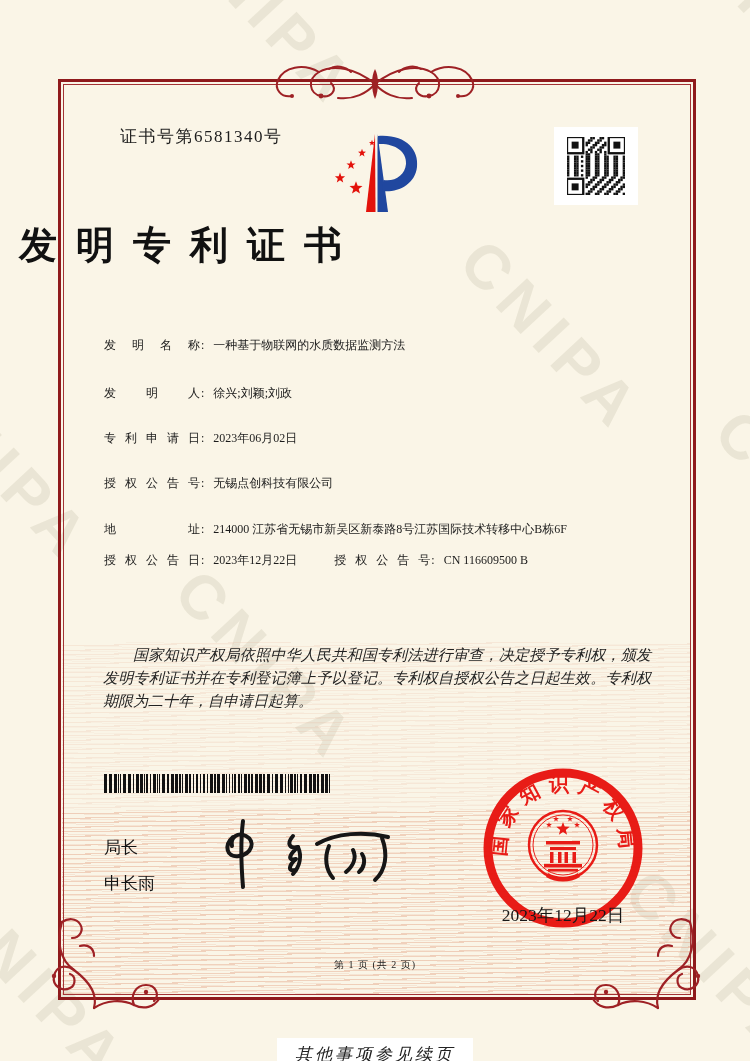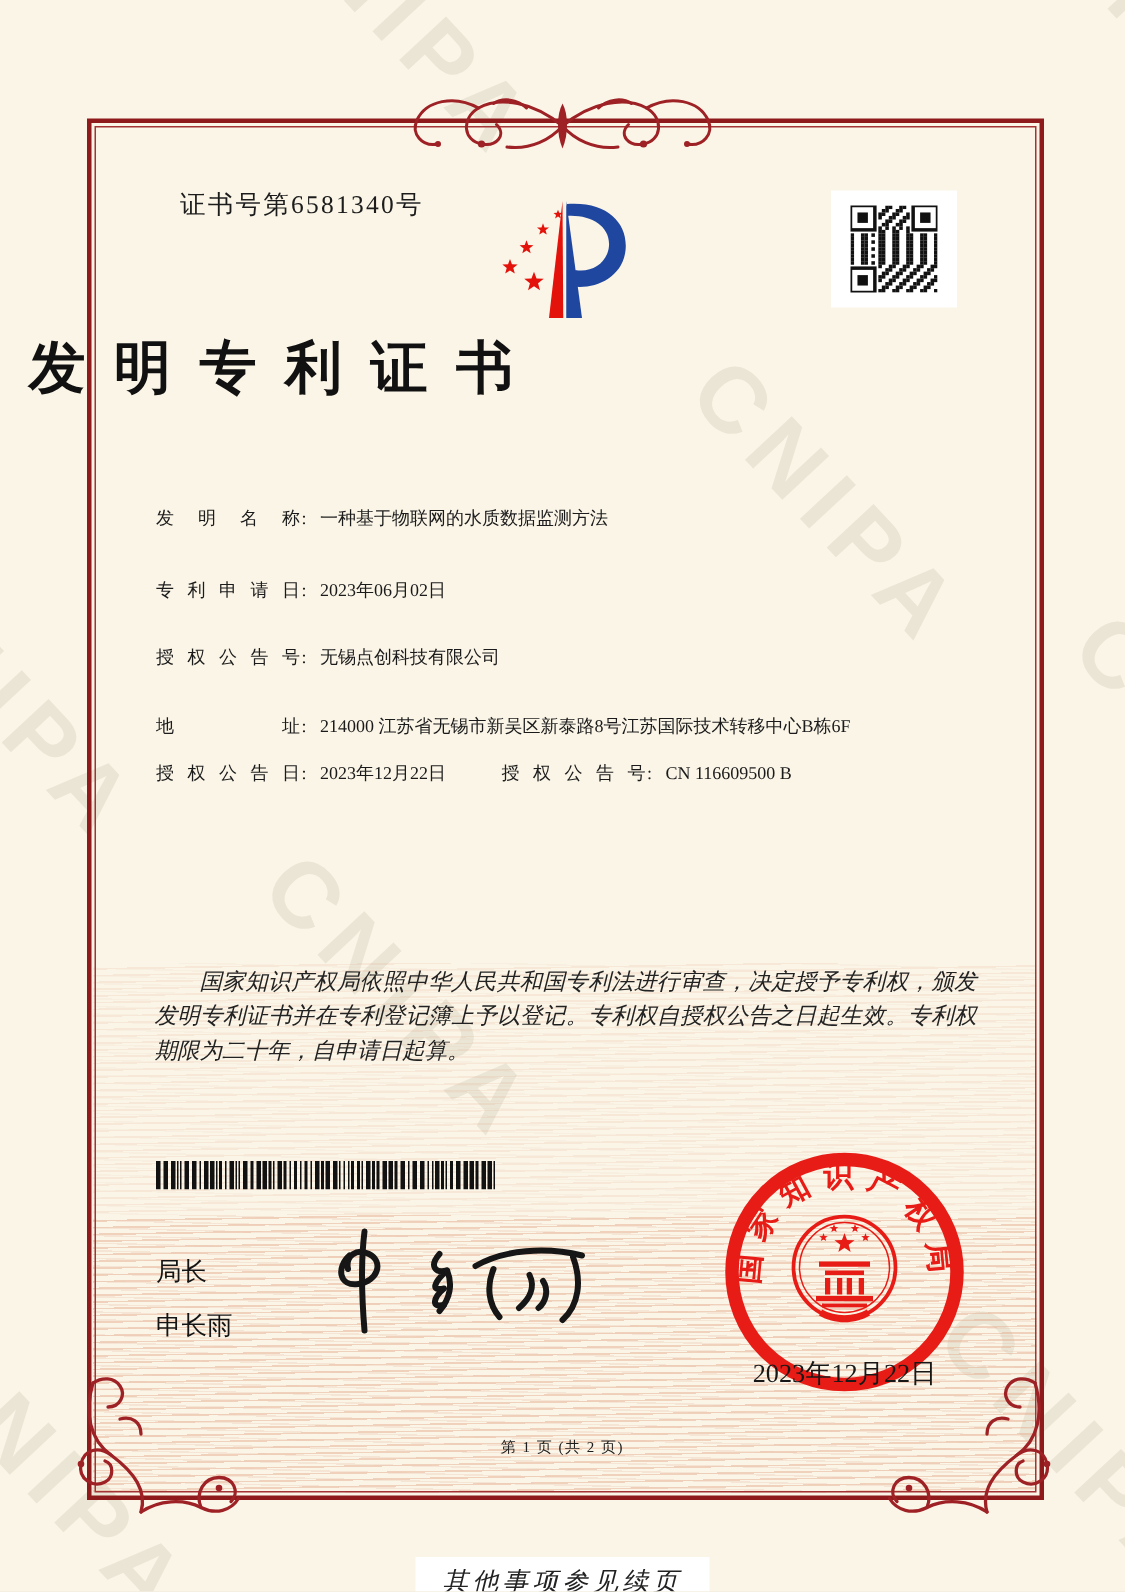--- a/index.html
+++ b/index.html
@@ -377,20 +377,23 @@
         </svg>
     </div>
 
     <div class="title">发明专利证书</div>
 
     <div class="fields">
       <div class="frow r1">
         <span class="flabel">发明名称</span><span class="fcolon">:</span><span class="fvalue">一种基于物联网的水质数据监测方法</span>
       </div>
       <div class="frow">
+        <span class="flabel">发明人</span><span class="fcolon">:</span><span class="fvalue">徐兴;刘颖;刘政</span>
+      </div>
+      <div class="frow">
         <span class="flabel">专利申请日</span><span class="fcolon">:</span><span class="fvalue">2023年06月02日</span>
       </div>
       <div class="frow r5">
         <span class="flabel">授权公告号</span><span class="fcolon">:</span><span class="fvalue">无锡点创科技有限公司</span>
       </div>
       <div class="frow addr">
         <span class="flabel">地址</span><span class="fcolon">:</span><span class="fvalue">214000 江苏省无锡市新吴区新泰路8号江苏国际技术转移中心B栋6F</span>
       </div>
       <div class="frow">
         <span class="flabel">授权公告日</span><span class="fcolon">:</span><span class="fvalue">2023年12月22日</span><span class="flabel pair2">授权公告号</span><span class="fcolon">:</span><span class="fvalue">CN 116609500 B</span>

